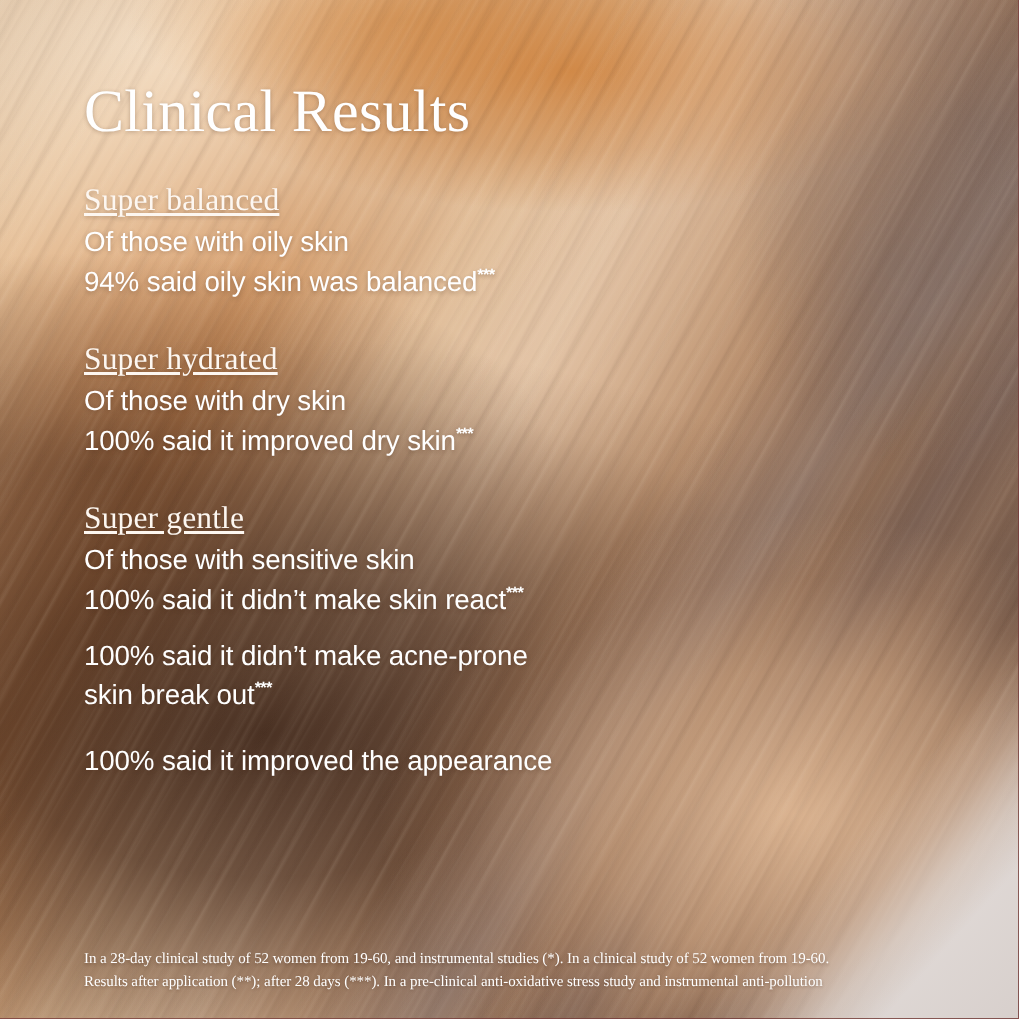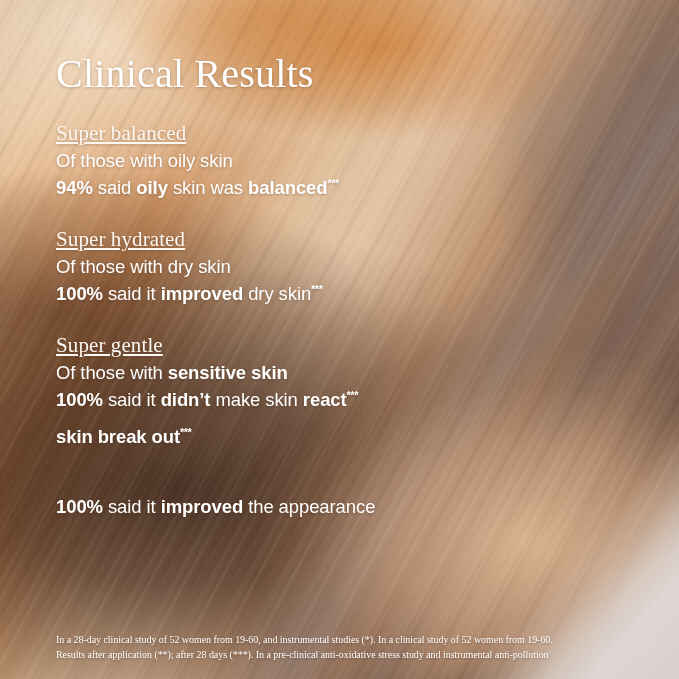--- a/index.html
+++ b/index.html
@@ -225,21 +225,21 @@
 
   .line {
     font-family: "Liberation Sans", sans-serif;
     font-size: 18.5px;
     line-height: 1.42;
     color: #ffffff;
     letter-spacing: -0.1px;
     text-shadow: 0 1px 3px rgba(70,40,22,0.30);
     white-space: nowrap;
   }
-  .line b { font-weight: 700; }
+  .line b { font-weight: 400; }
   .line .sup {
     font-size: 11px;
     font-weight: 700;
     vertical-align: super;
     letter-spacing: -0.5px;
   }
 
   .footnote {
     position: absolute;
     left: 56px;
@@ -287,20 +287,21 @@
           <div class="block-head">Super hydrated</div>
           <div class="line"><span>Of those with dry skin</span></div>
           <div class="line"><b>100%</b><span> said it </span><b>improved</b><span> dry skin</span><span class="sup">***</span></div>
         </div>
         <div class="block" style="top: 332px;">
           <div class="block-head">Super gentle</div>
           <div class="line"><span>Of those with </span><b>sensitive skin</b></div>
           <div class="line"><b>100%</b><span> said it </span><b>didn’t</b><span> make skin </span><b>react</b><span class="sup">***</span></div>
         </div>
         <div class="block" style="top: 424px;">
+          <div class="line"><b>100%</b><span> said it </span><b>didn’t</b><span> make acne-prone</span></div>
           <div class="line"><b>skin break out</b><span class="sup">***</span></div>
         </div>
         <div class="block" style="top: 494px;">
           <div class="line"><b>100%</b><span> said it </span><b>improved</b><span> the appearance</span></div>
         </div>
       </div>
 
     <div class="footnote">
       <div>In a 28-day clinical study of 52 women from 19-60, and instrumental studies (*). In a clinical study of 52 women from 19-60.</div>
       <div>Results after application (**); after 28 days (***). In a pre-clinical anti-oxidative stress study and instrumental anti-pollution</div>

